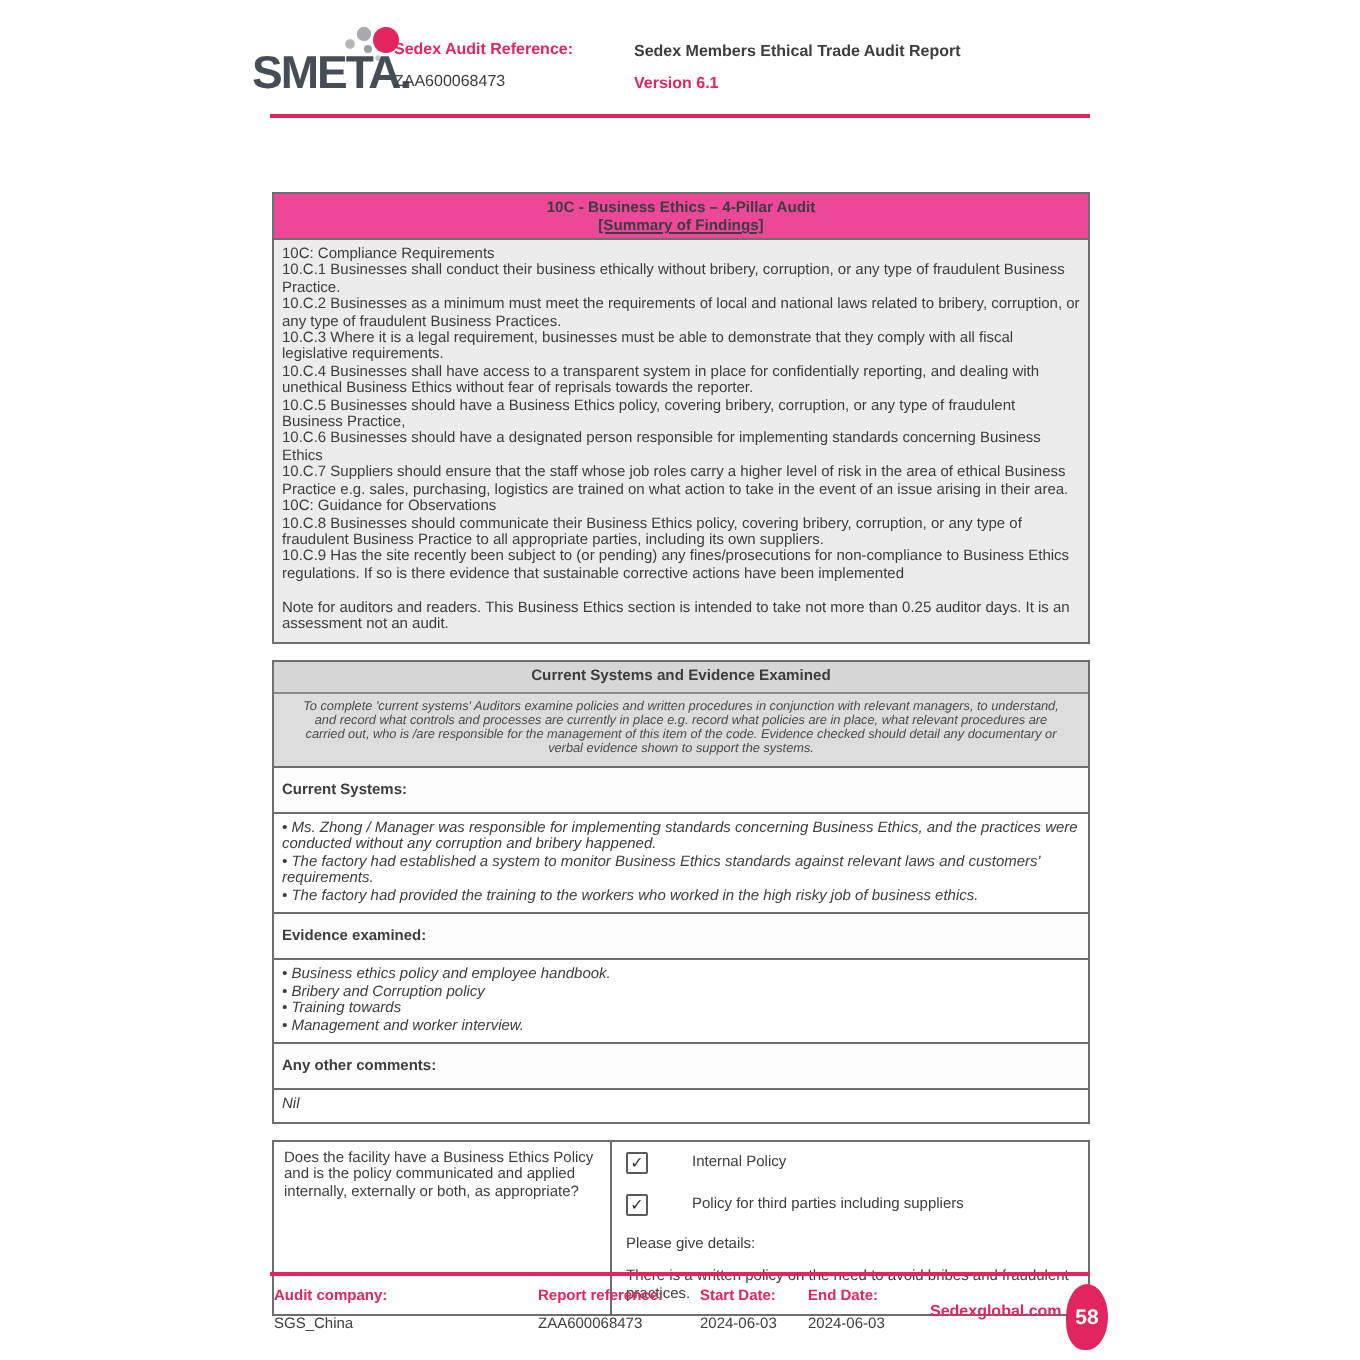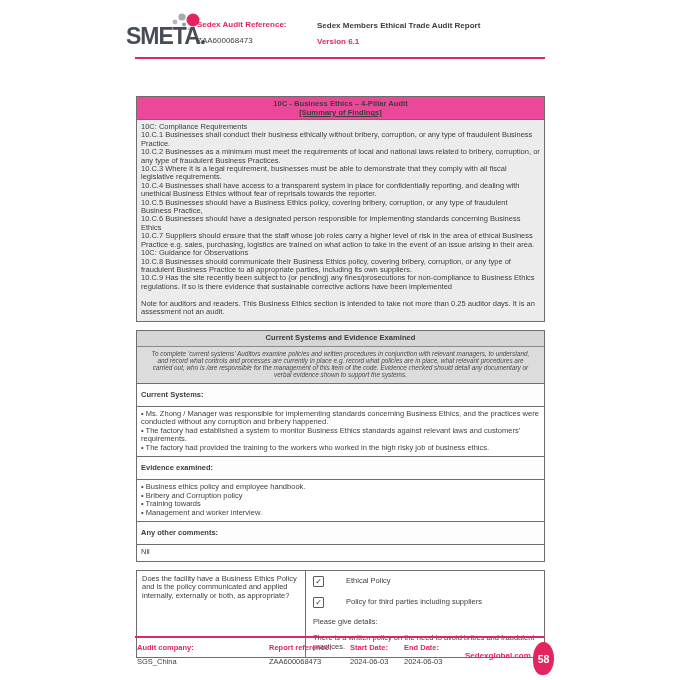--- a/index.html
+++ b/index.html
@@ -25,21 +25,21 @@
   .t1-head { background:#ec4899; border-bottom:1px solid #6e6e6e; text-align:center; padding:2px 4px 2px; font-weight:600; font-size:7.6px; line-height:9px; }
   .t1-head .underline { text-decoration:underline; }
   .t1-body { background:#ececec; padding:3px 4px 5px; }
   .t1-body .note { margin-top:8.4px; }
 
   
   .t2 { margin-top:8px; }
   .t2-title { background:#d6d6d6; border-bottom:1px solid #8a8a8a; text-align:center; font-weight:600; padding:3px 4px; font-size:7.6px; }
   .t2-desc  { background:#dcdcdc; border-bottom:1px solid #6e6e6e; text-align:center; font-style:italic; font-size:6.4px; line-height:7.2px; padding:3px 10px 4px; color:#4a4a4a; }
   .t2-subhead { font-weight:bold; padding:7px 4px; border-bottom:1px solid #6e6e6e; background:#fdfdfd; }
-  .t2-cell { padding:3px 4px 4px; border-bottom:1px solid #6e6e6e; background:#fff; }
+  .t2-cell { padding:3px 4px 4px; border-bottom:1px solid #6e6e6e; background:#fff;font-style:italic; }
   .t2-cell:last-child { border-bottom:none; }
 
   
   .t3 { margin-top:8px; display:flex; }
   .t3-left  { width:158px; border-right:1px solid #6e6e6e; padding:4px 5px; box-sizing:content-box; }
   .t3-right { flex:1; padding:5px 7px 6px; }
   .cb-row { display:flex; align-items:center; margin-bottom:10px; }
   .cb { width:9px; height:9px; border:1px solid #5a5a5a; border-radius:1px; background:#fff;
         font-size:8px; line-height:9px; text-align:center; color:#2d2d2d; margin-right:22px; flex:0 0 auto; }
   .details-label { margin-top:2px; margin-bottom:8px; }
@@ -121,21 +121,21 @@
 
     <div class="t2-subhead">Any other comments:</div>
     <div class="t2-cell">Nil</div>
   </div>
 
   <div class="tbl t3">
     <div class="t3-left">Does the facility have a Business Ethics Policy and is the policy communicated and applied internally, externally or both, as appropriate?</div>
     <div class="t3-right">
       <div class="cb-row">
         <span class="cb">✓</span>
-        <span>Ethical Policy</span>
+        <span>Internal Policy</span>
       </div>
       <div class="cb-row">
         <span class="cb">✓</span>
         <span>Policy for third parties including suppliers</span>
       </div>
       <div class="details-label">Please give details:</div>
       <div class="details-text">There is a written policy on the need to avoid bribes and fraudulent practices.</div>
     </div>
   </div>
 

